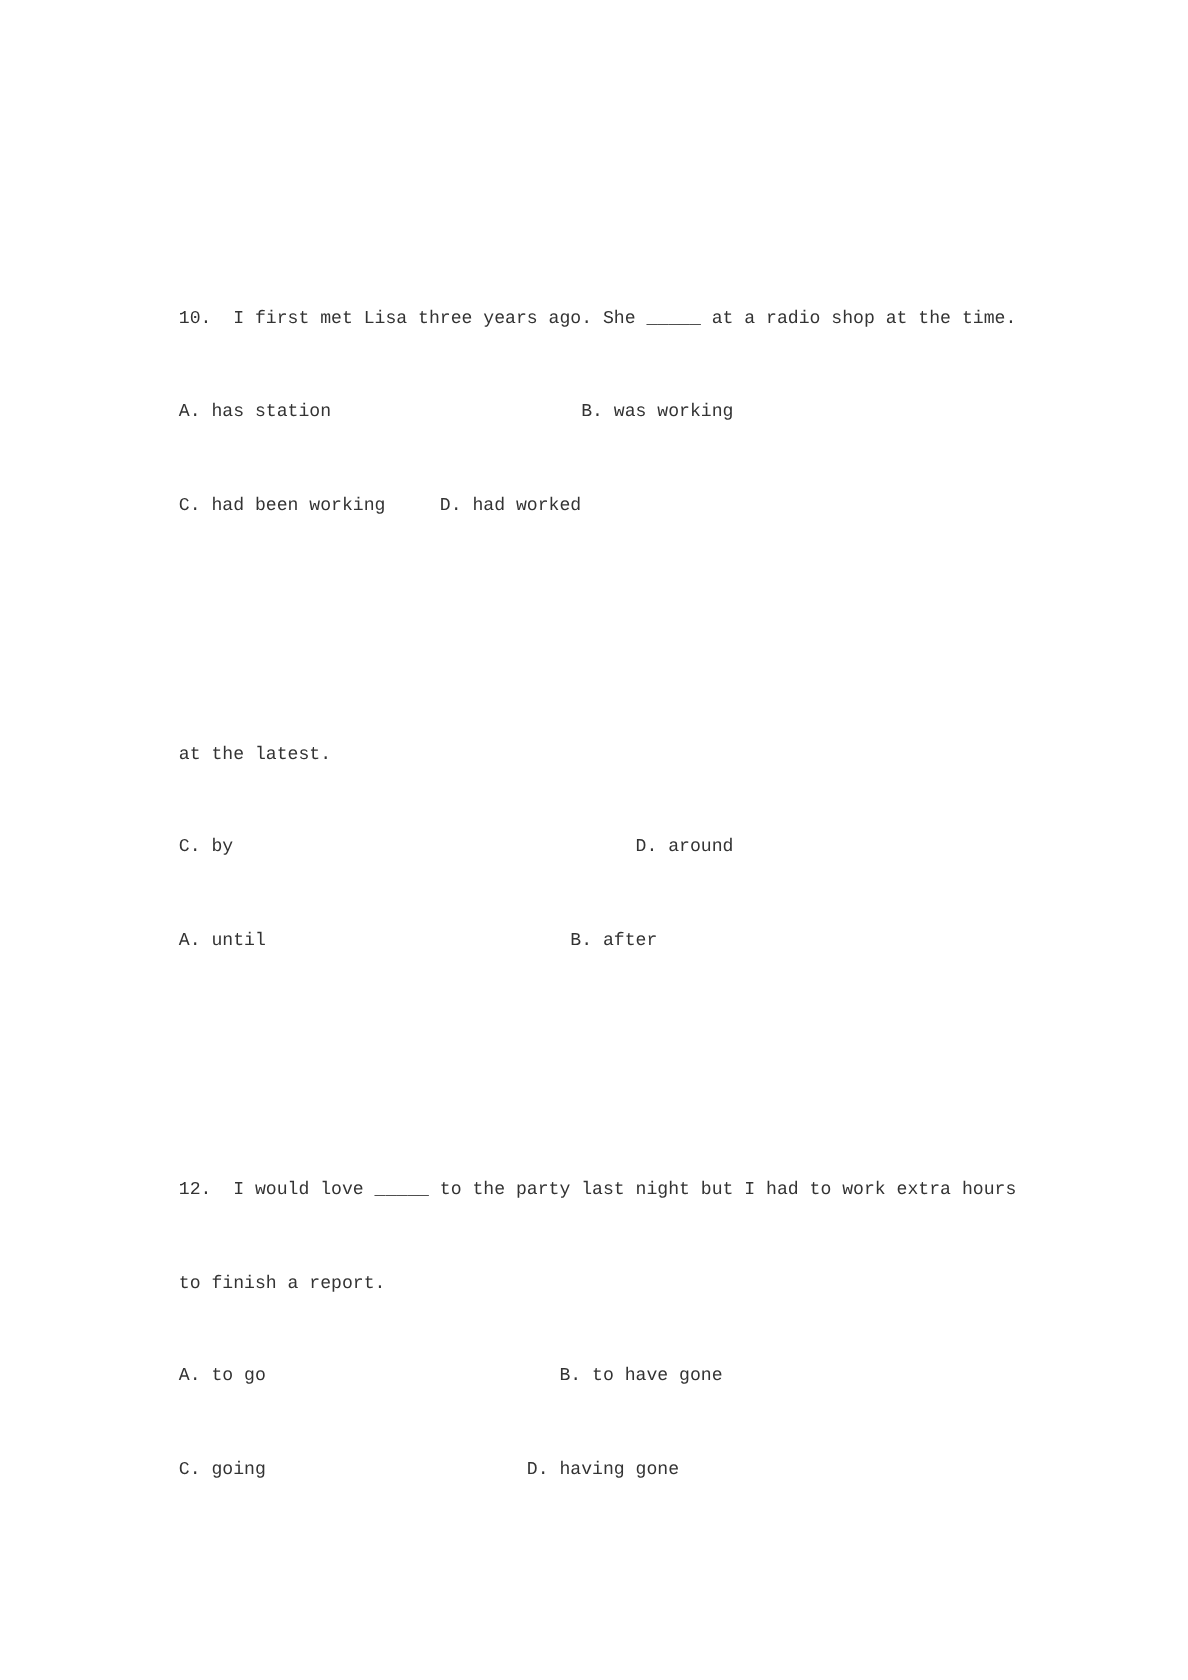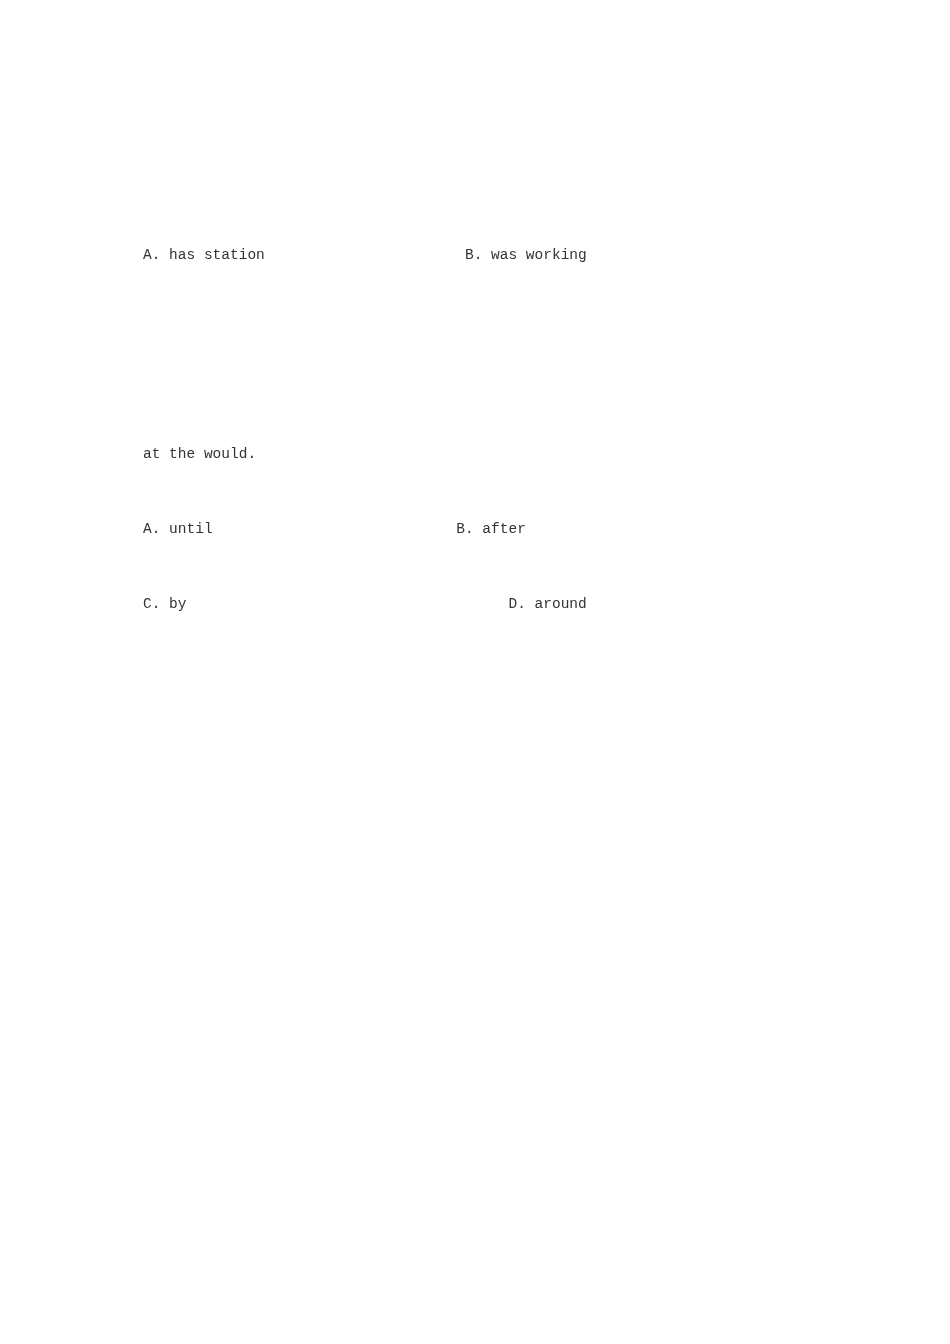--- a/index.html
+++ b/index.html
@@ -27,29 +27,37 @@
   .line {
     min-height: 24.88px;
   }
 </style>
 </head>
 <body>
 
 <div class="doc">
 
   <div>
+    <div class="line">10.  I first met Lisa three years ago. She _____ at a radio shop at the time.</div>
     <div class="line">A. has station                       B. was working</div>
+    <div class="line">C. had been working     D. had worked</div>
   </div>
 
   <div>
-    <div class="line">at the would.</div>
+    <div class="line">at the latest.</div>
+    <div class="line">C. by                                     D. around</div>
     <div class="line">A. until                            B. after</div>
-    <div class="line">C. by                                     D. around</div>
   </div>
 
+  <div>
+    <div class="line">12.  I would love _____ to the party last night but I had to work extra hours</div>
+    <div class="line">to finish a report.</div>
+    <div class="line">A. to go                           B. to have gone</div>
+    <div class="line">C. going                        D. having gone</div>
+  </div>
 
   
 
   
 
   
 
   
 
   

